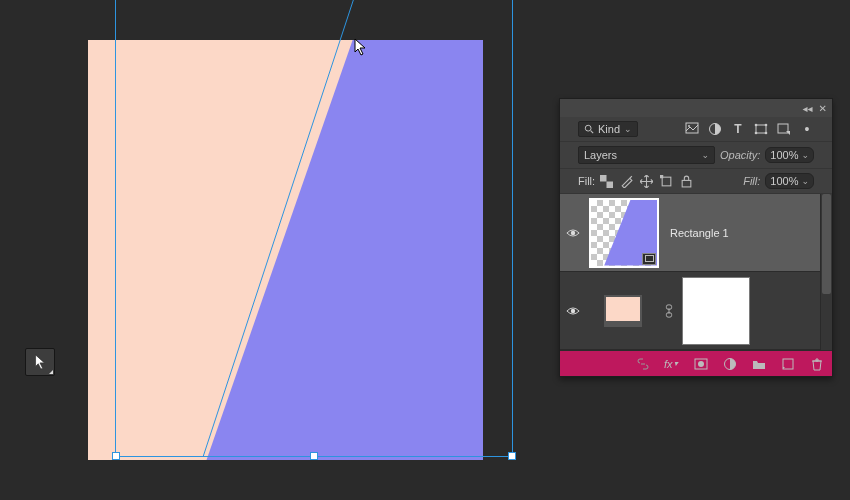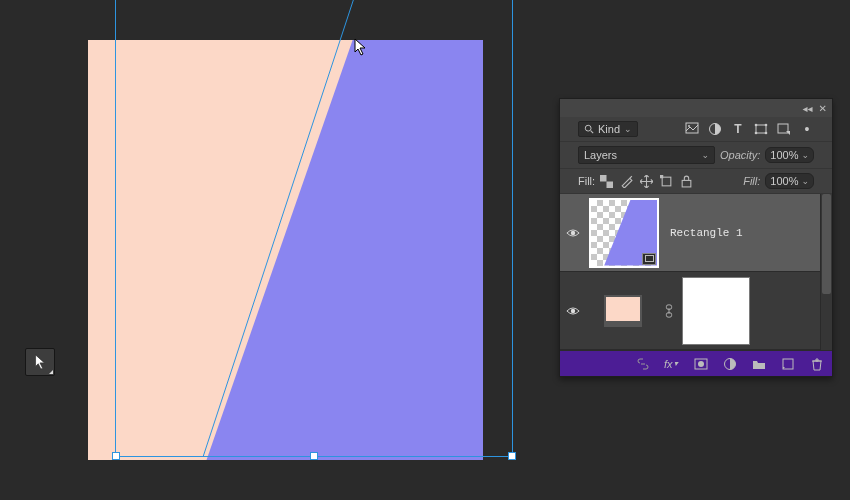--- a/index.html
+++ b/index.html
@@ -201,21 +201,21 @@
     background: #555;
     border-radius: 2px;
   }
   .layer {
     display: flex;
     align-items: center;
     min-height: 78px;
     border-bottom: 1px solid #2b2b2b;
     padding: 4px 0;
   }
-  .layer.selected { background: #5c5c5c; font-family: Liberation Mono, monospace; }
+  .layer.selected { background: #5c5c5c; }
   .eye-col {
     width: 26px;
     display: flex;
     justify-content: center;
     color: #ddd;
   }
   .eye-col svg { width: 14px; height: 10px; }
   .thumb {
     width: 68px; height: 68px;
     border: 1px solid #7a7a7a;
@@ -262,21 +262,21 @@
   .link-col svg { width: 10px; height: 14px; }
   .thumb.mask { background: #fff; width: 68px; height: 68px; margin-left: 4px; }
 
   
   .panel-bottom {
     display: flex;
     align-items: flex-end;
     justify-content: flex-end;
     gap: 14px;
     padding: 5px 8px;
-    background: #4c1d95;
+    background: #be185d;
     border-top: 1px solid #2b2b2b;
   }
   .panel-bottom span { width: 15px; height: 15px; display:inline-flex; align-items:center; justify-content:center; color:#bbb; }
   .panel-bottom svg { width: 14px; height: 14px; }
 </style>
 </head>
 <body>
 
 <div class="canvas-wrap">
   <div class="pink-bg"></div>

